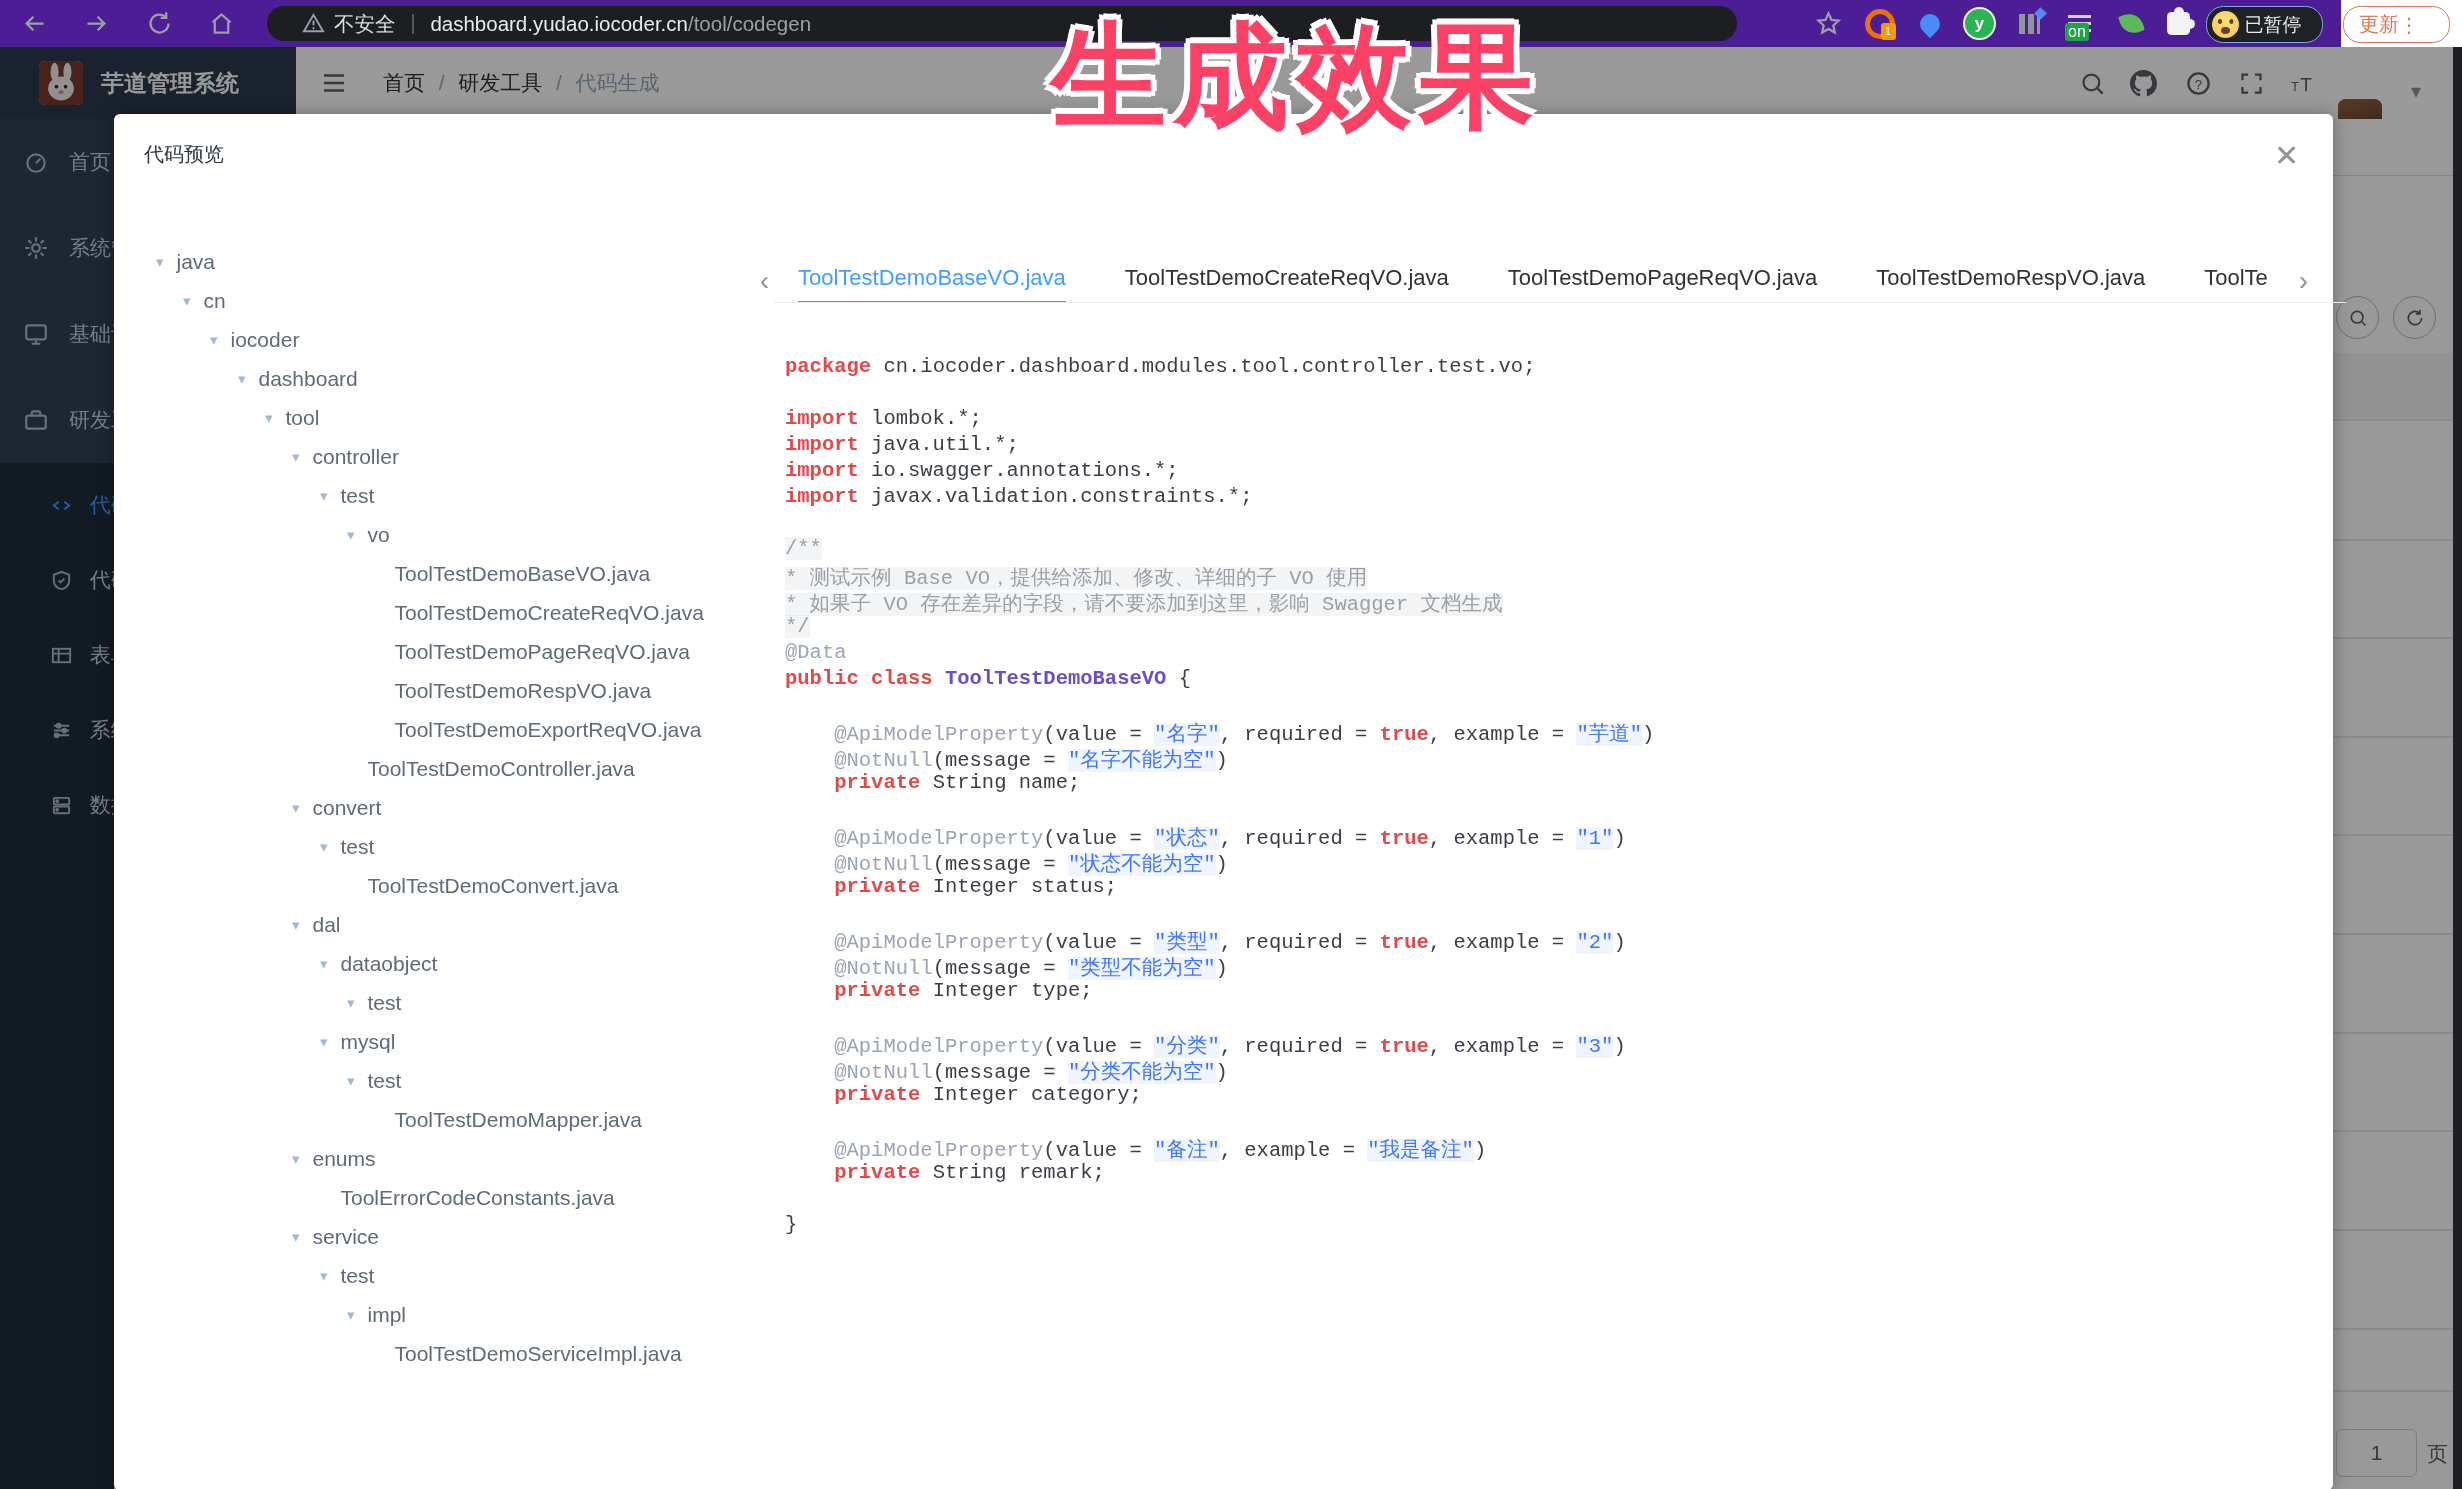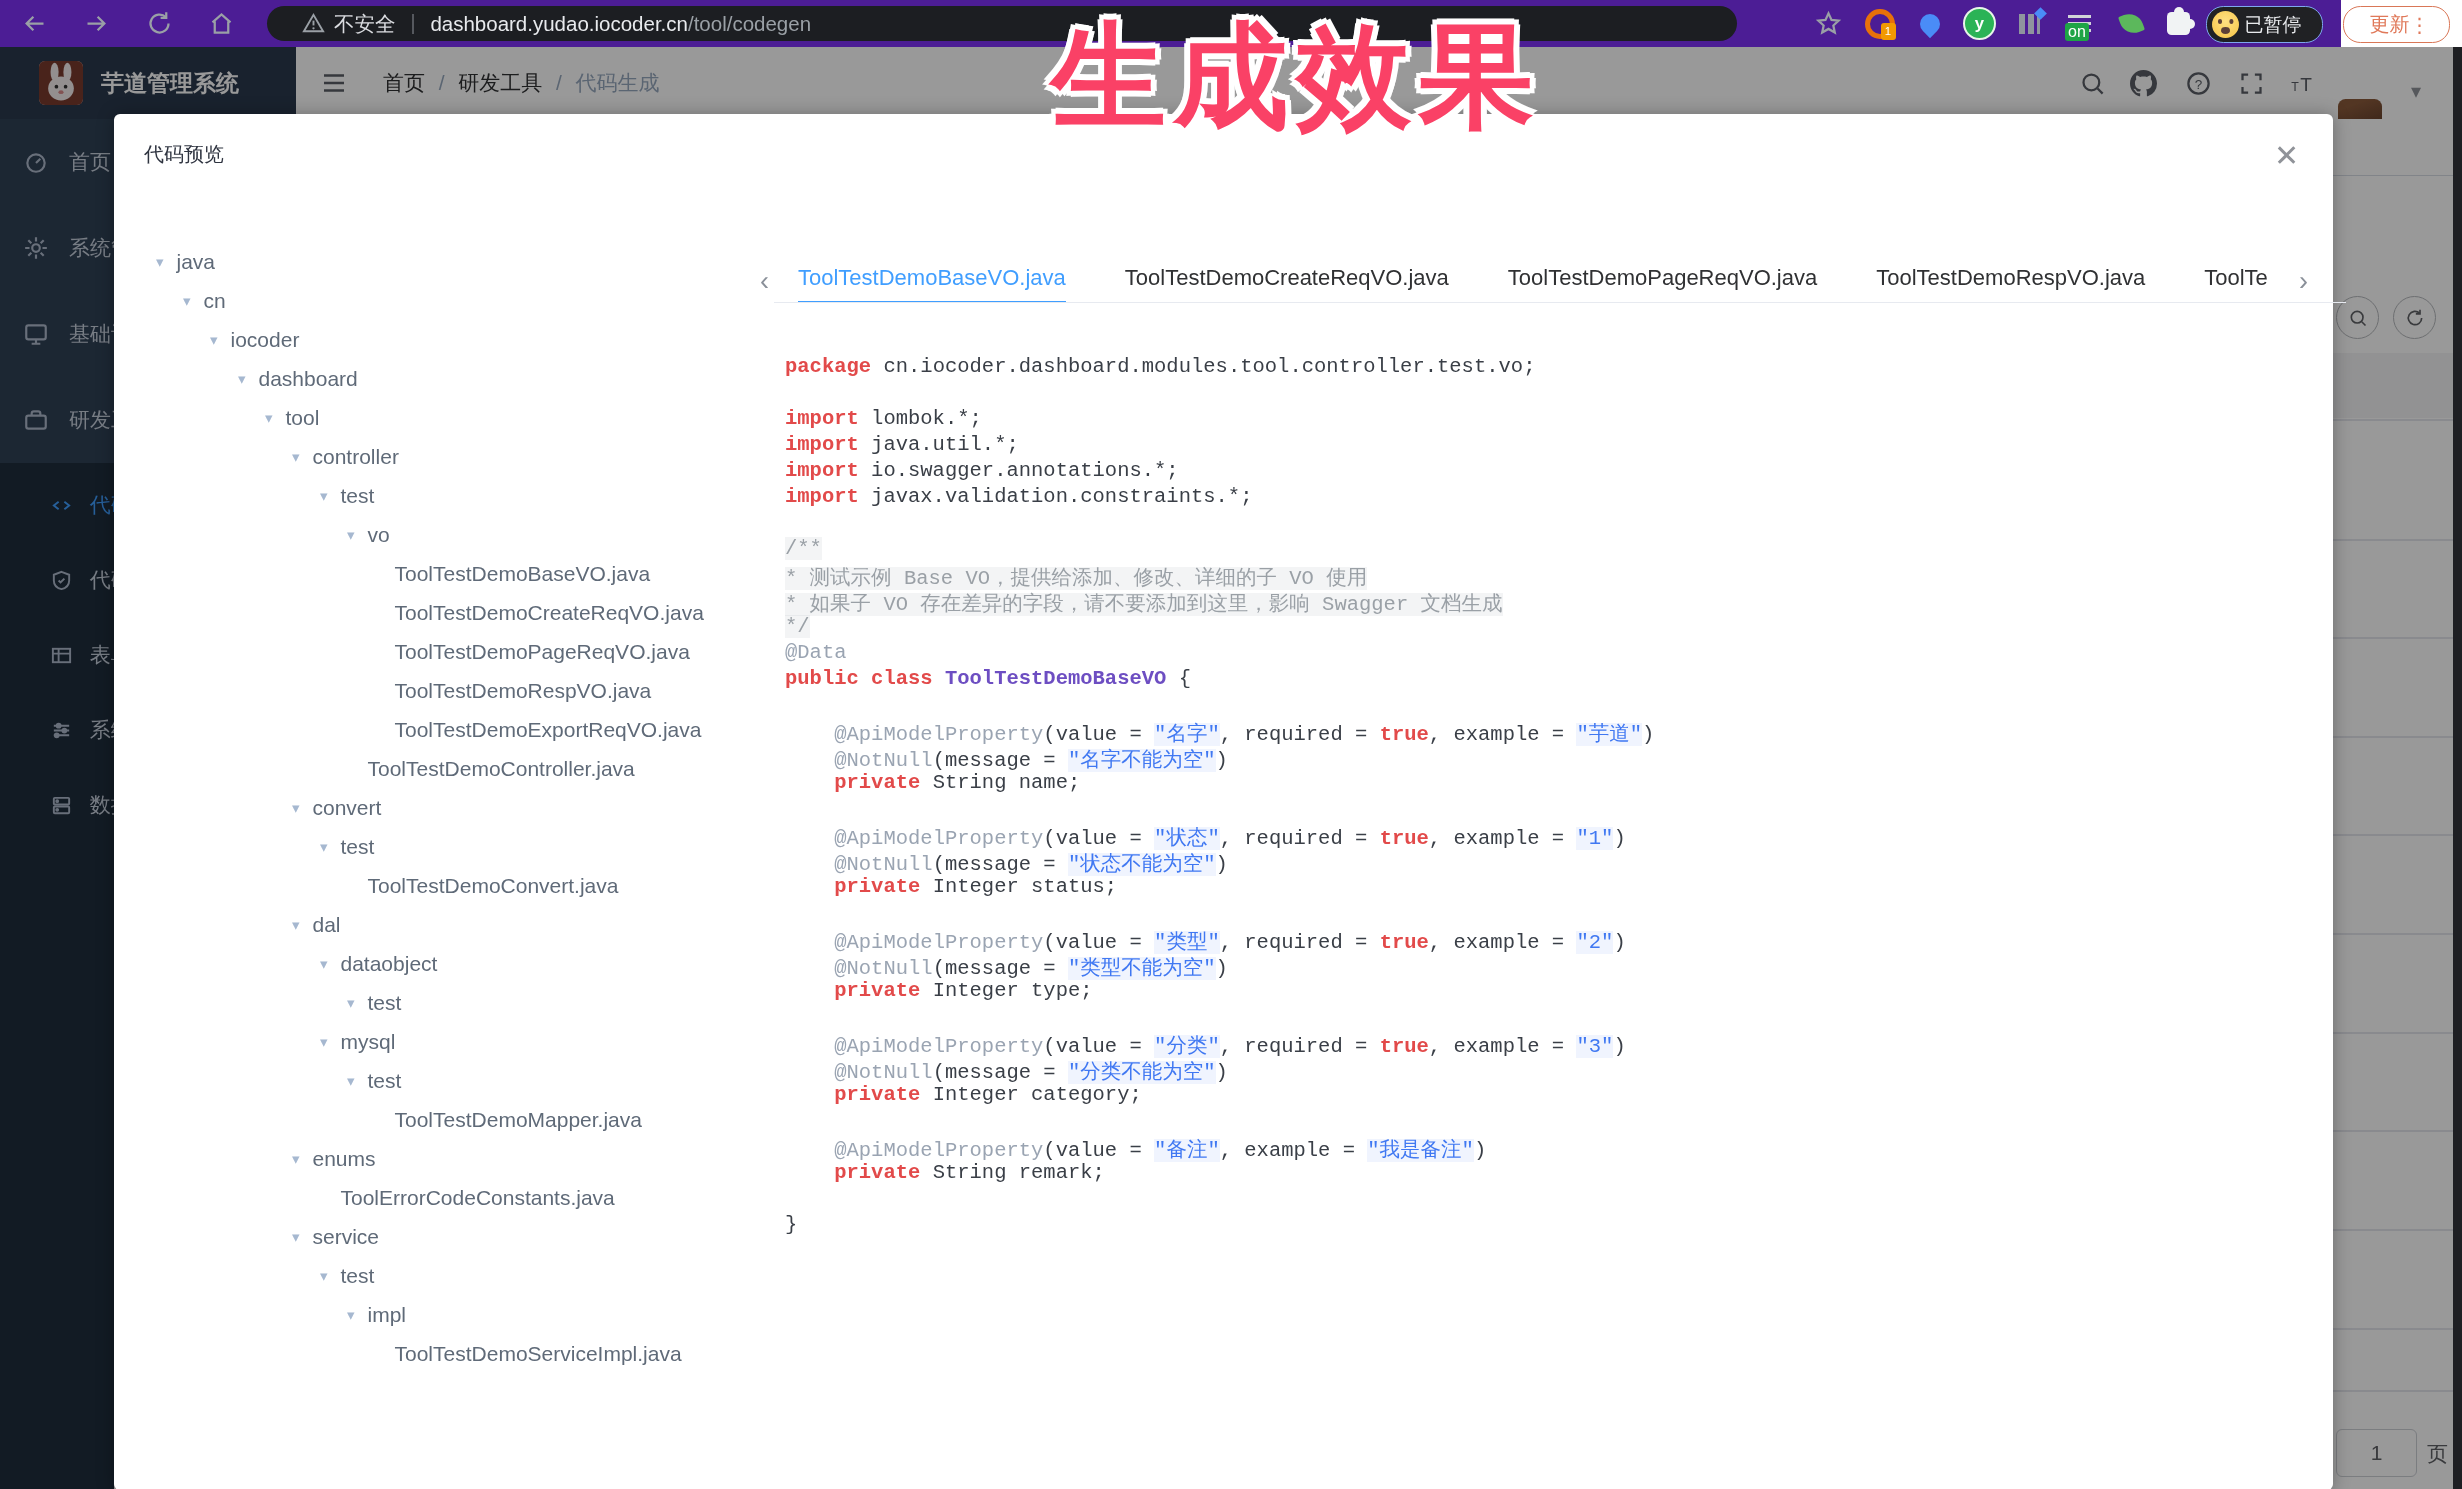--- a/index.html
+++ b/index.html
@@ -37,21 +37,21 @@
   .e7:after{content:"";position:absolute;right:-5.3px;top:6.8px;width:10px;height:10px;border-radius:50%;background:#f1f3f4;}
   #paused-pill{left:2206px;top:6px;width:115px;height:35px;border:1.5px solid #7ea7f0;border-radius:17.4px;
                background:#202124;display:flex;align-items:center;}
   .emoji{margin-left:4.6px;width:27px;height:27px;border-radius:50%;
          background:radial-gradient(circle at 50% 38%,#ffe082,#f6c445);position:relative;}
   .emoji:before{content:"";position:absolute;left:6px;top:8.3px;width:4.6px;height:4.6px;border-radius:50%;
                 background:#5d4037;box-shadow:11.4px 0 0 #5d4037;}
   .emoji:after{content:"";position:absolute;left:9px;top:16px;width:9px;height:6.8px;border-radius:50%;background:#5d4037;}
   #paused-label{margin-left:6px;font-size:19px;color:#e8eaed;}
   #update-chip{left:2343px;top:6px;width:105px;height:35px;border:1.5px solid #d97757;border-radius:17.4px;
-               display:flex;align-items:center;justify-content:center;color:#e0795a;}
+               display:flex;align-items:center;justify-content:flex-start;color:#e0795a;}
   #update-label{margin-left:15px;font-size:20px;}
   #update-dots{margin-right:9px;font-size:20px;color:#e0795a;}
 
   
   #app-header{left:0;top:47px;width:2462px;height:72px;background:#fff;z-index:1;text-align:center;}
   #logo-box{left:0;top:0;width:296px;height:72px;background:#2b3a4d;display:flex;align-items:center;position:absolute;}
   #logo-img{margin-left:39px;width:44px;height:44px;border-radius:6px;overflow:hidden;background:#e9c8c8;}
   #app-title{margin-left:18px;font-size:23px;font-weight:bold;color:#fff;white-space:nowrap;}
   #hamburger{left:319px;top:21px;width:30px;height:30px;color:#5a5e66;}
   #breadcrumb{left:383px;top:0;height:72px;display:flex;align-items:center;font-size:21px;position:absolute;}

